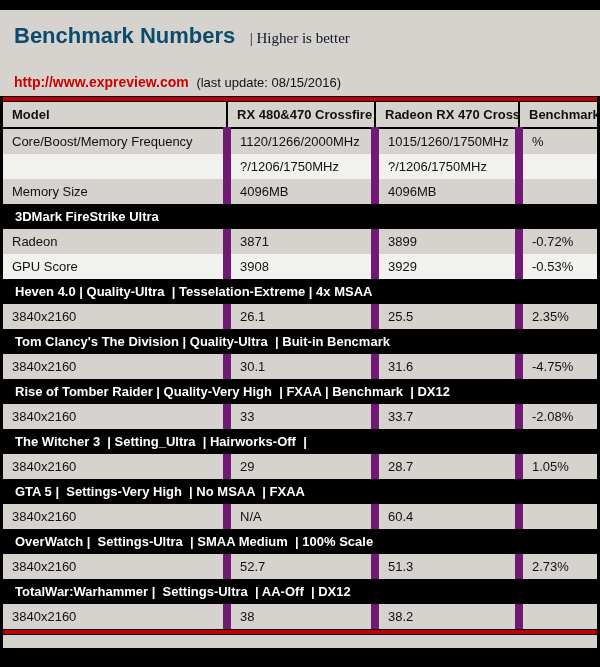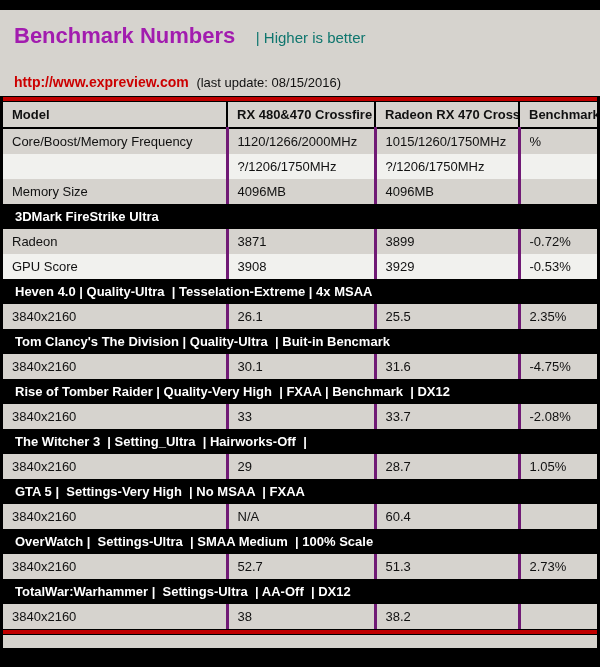--- a/index.html
+++ b/index.html
@@ -4,35 +4,35 @@
 <style>
   * { margin:0; padding:0; box-sizing:border-box; }
   html,body { width:600px; }
   body { font-family:"Liberation Sans", sans-serif; background:#000; }
   .frame { position:relative; width:600px; height:667px; background:#d6d3ce; overflow:hidden; }
   .bar-black-top { height:10px; background:#000; }
   .bar-black-bottom { position:absolute; left:0; bottom:0; width:600px; height:19px; background:#000; }
 
   .header-area { padding:13px 14px 6px 14px; }
   .title-line { white-space:nowrap; }
-  .title-main { font-size:22px; font-weight:bold; color:#a21caf; letter-spacing:0;text-align:right; }
-  .title-tag { font-size:15px; color:#0f766e; margin-left:16px; }
+  .title-main { font-size:22px; font-weight:bold; color:#0c4a6e; letter-spacing:0;text-align:right; }
+  .title-tag { font-size:15px; color:#0f172a; margin-left:10px;font-family:Liberation Serif, serif; }
   .url-line { margin-top:25px; font-size:13px; color:#111; }
   .url-link { color:#cc0000; font-weight:bold; font-size:14px; text-decoration:none; }
   .url-update { margin-left:4px; }
 
   .table-wrap { border-left:3px solid #000; border-right:3px solid #000; background:#d6d3ce; padding-bottom:9px; }
   .red-bar { height:6px; background:#c00000; border-top:1px solid #000; border-bottom:1px solid #000; }
 
   table { width:100%; border-collapse:collapse; table-layout:fixed; font-size:13px; color:#111; }
   col.c1 { width:224px; } col.c2 { width:148px; } col.c3 { width:144px; } col.c4 { width:auto; }
   th, td { padding:4px 9px; line-height:17px; text-align:left; overflow:hidden; white-space:nowrap; }
   th { font-weight:bold; border-bottom:2px solid #000; border-right:2px solid #000; background:#d6d3ce; }
   th:last-child { border-right:none; }
-  td { border-right:3px solid #701a75; }
+  td { border-right:8px solid #701a75; }
   td:last-child { border-right:none; }
   tr.row-gray td { background:#d6d3ce; }
   tr.row-light td { background:#f1f1ee;margin-top:36px; }
   td.section-cell { background:#000; color:#fff; font-weight:bold; border-right:none; padding-left:12px; white-space:pre-wrap; }
 
   .total-row { display:flex; align-items:center; font-weight:bold; font-size:13px; color:#111; padding:6px 0; }
   .total-label { flex:1; padding-left:11px; }
   .total-value { width:76px; padding-left:2px;margin-top:22px; }
 </style>
 </head>

